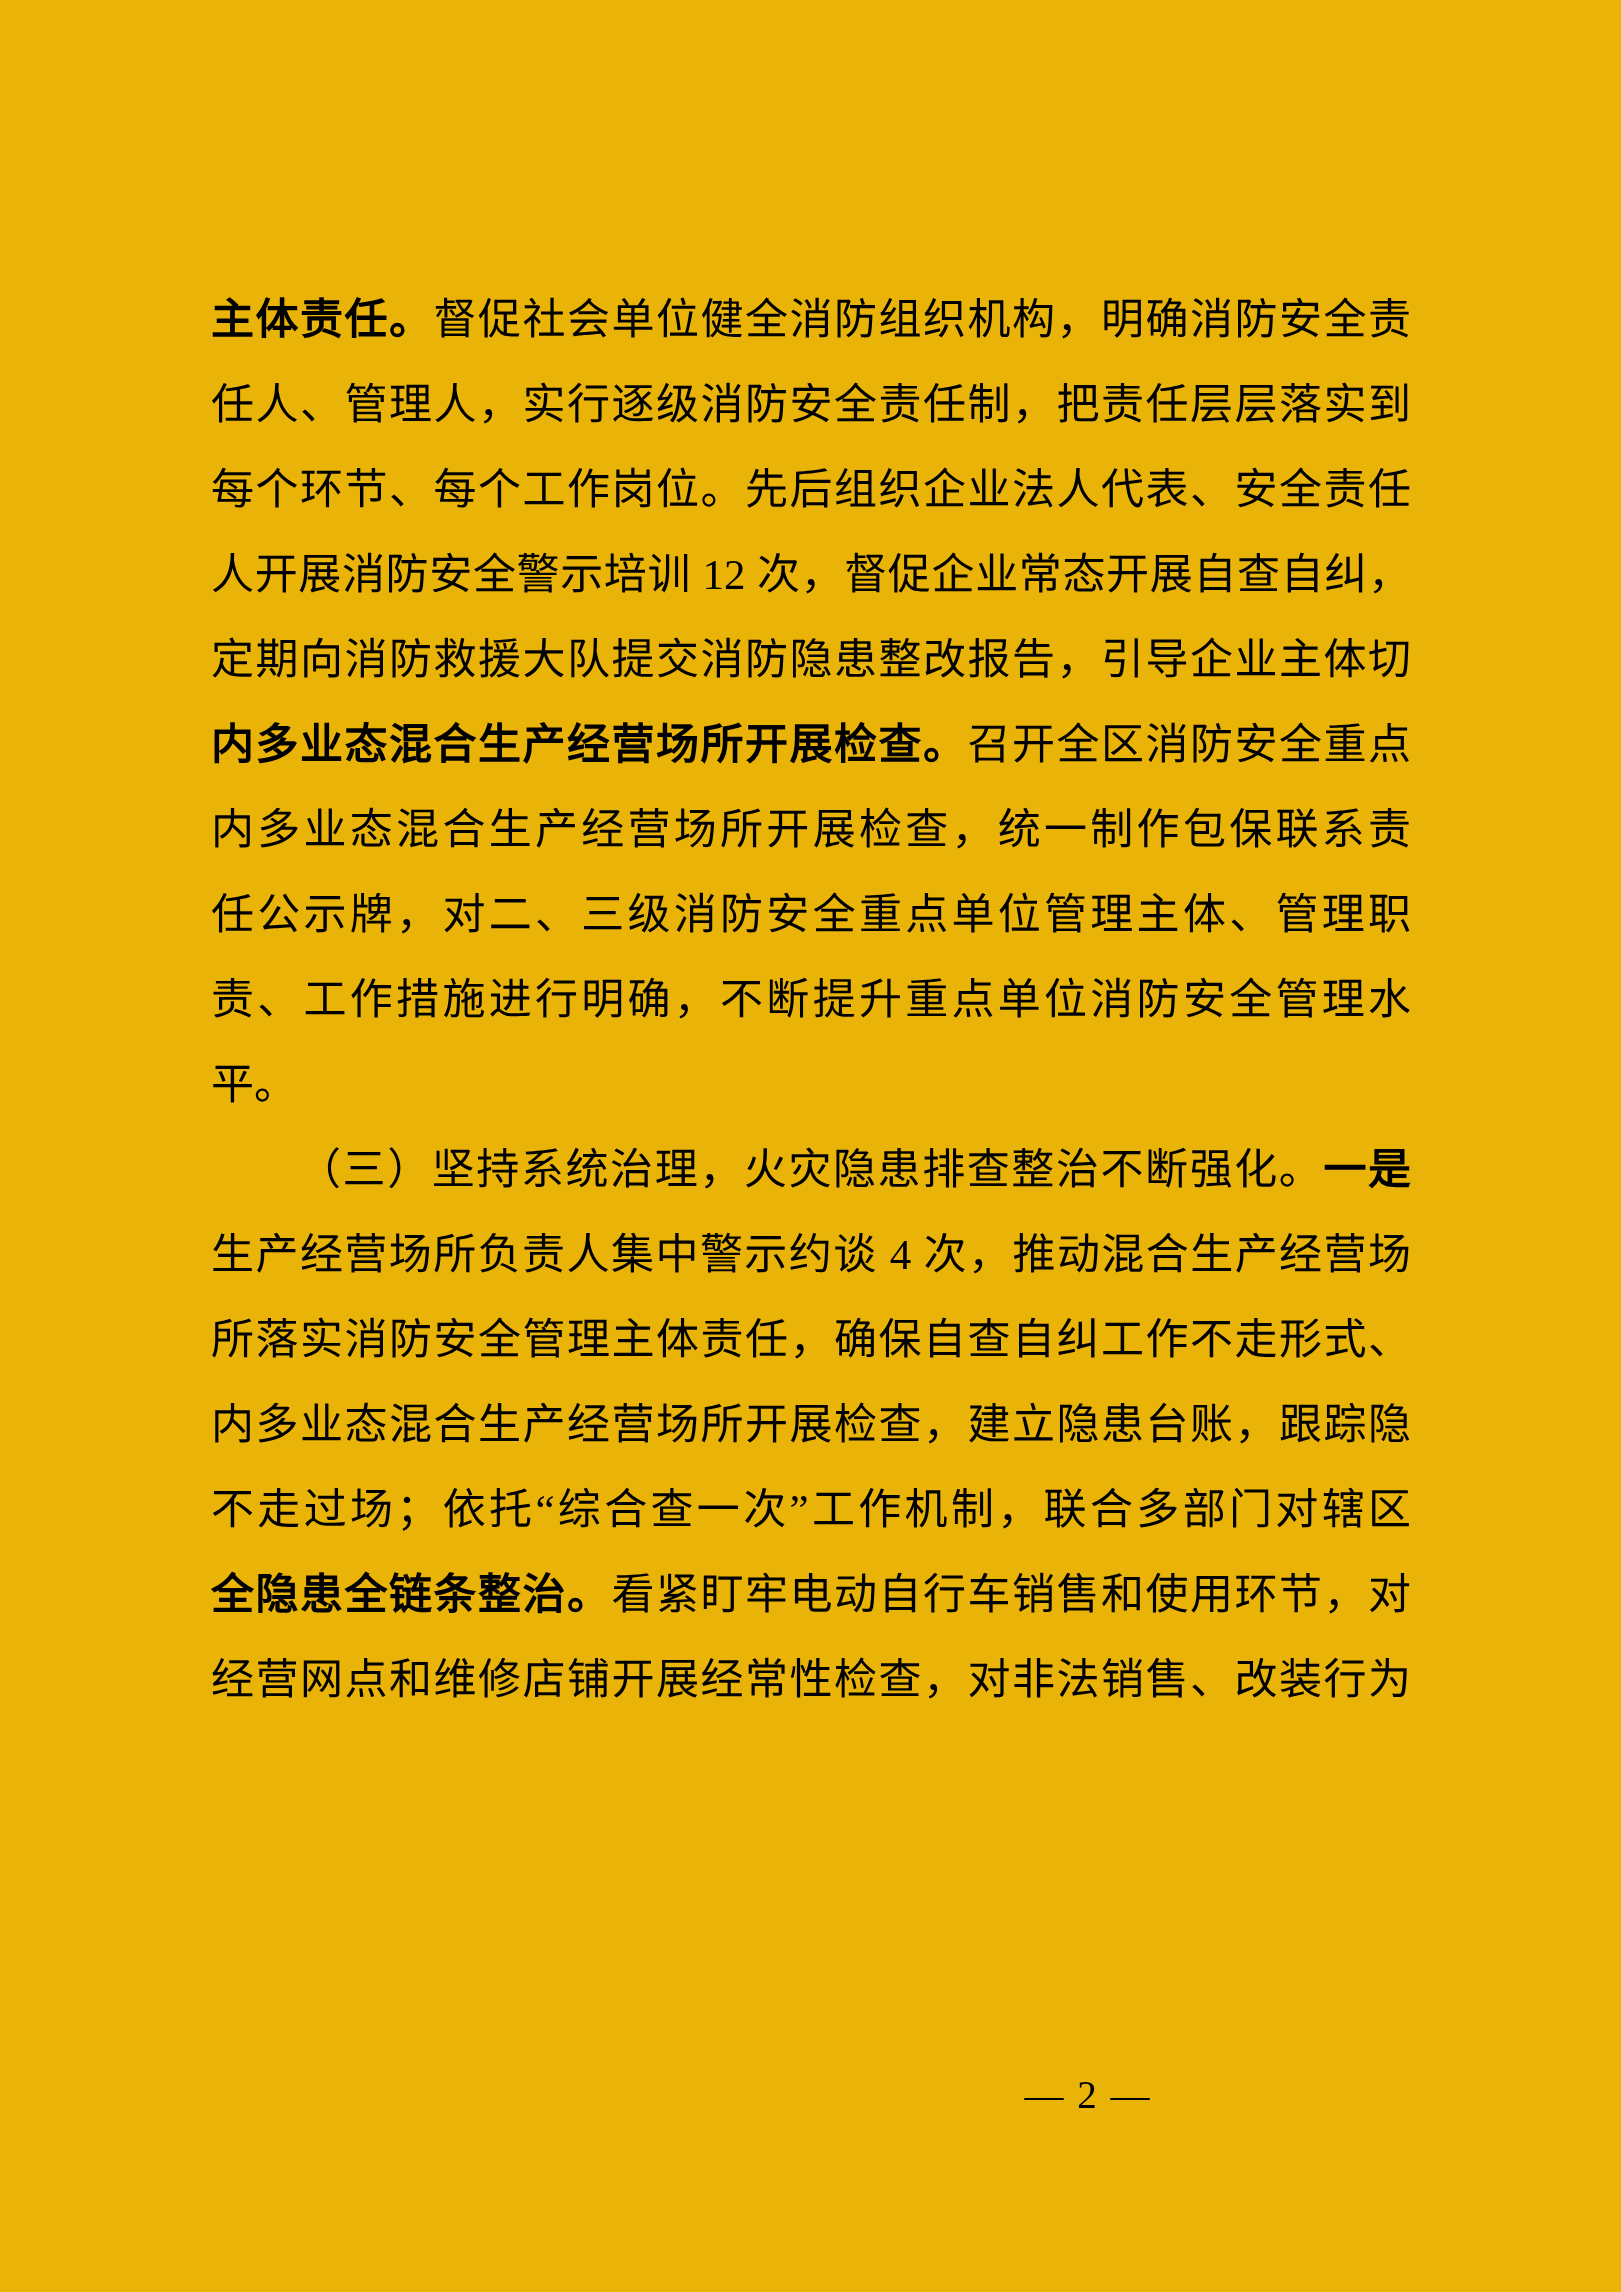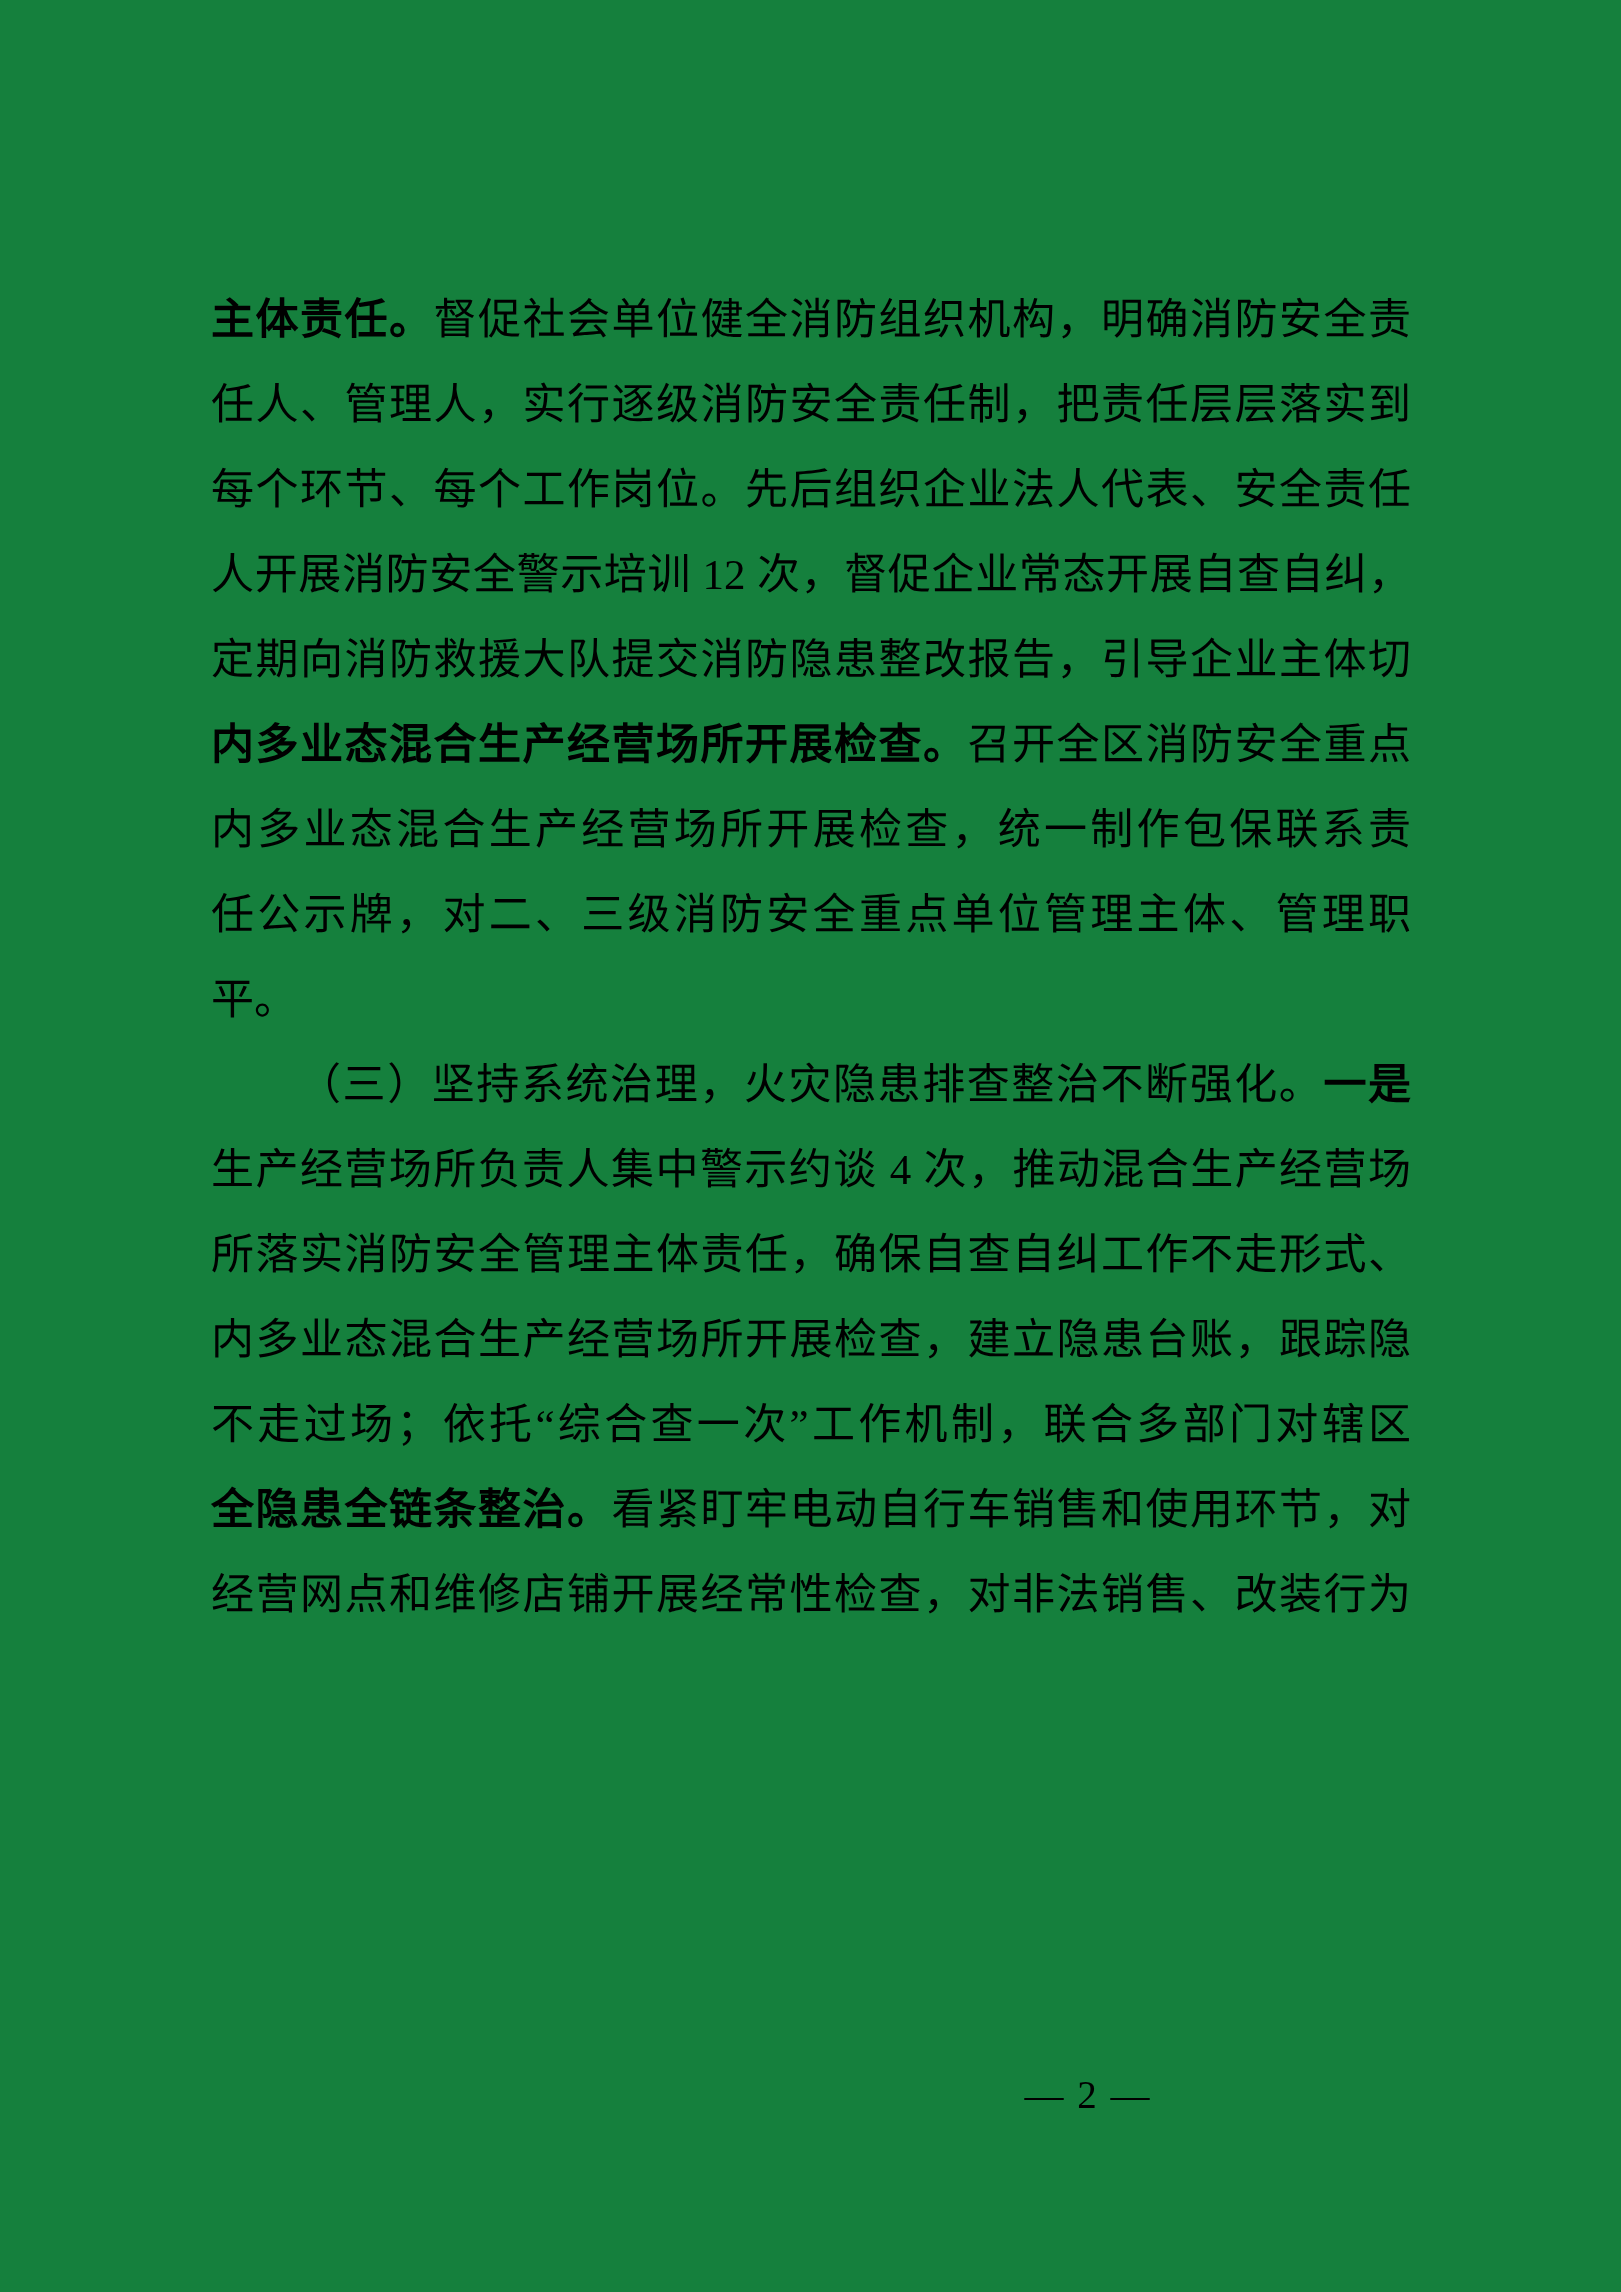--- a/index.html
+++ b/index.html
@@ -4,21 +4,21 @@
 <style>
   html, body {
     margin: 0;
     padding: 0;
     background: #ffffff;
   }
   .page {
     position: relative;
     width: 1621px;
     height: 2293px;
-    background: #15803d;
+    background: #eab308;
     color: #000000;
     font-family: "Liberation Serif", "DejaVu Serif", serif;
     overflow: hidden;
   }
   .text-block {
     position: absolute;
     left: 211px;
     top: 277px;
     width: 1200px;
   }
@@ -68,20 +68,21 @@
 
     <div class="line"><span>定期向消防救援大队提交消防隐患整改报告，引导企业主体切</span></div>
 
 
     <div class="line"><span class="b">内多业态混合生产经营场所开展检查。</span><span>召开全区消防安全重点</span></div>
 
     <div class="line"><span>内多业态混合生产经营场所开展检查，统一制作包保联系责</span></div>
 
     <div class="line"><span>任公示牌，对二、三级消防安全重点单位管理主体、管理职</span></div>
 
+    <div class="line"><span>责、工作措施进行明确，不断提升重点单位消防安全管理水</span></div>
 
     <div class="line short"><span>平。</span></div>
 
     <div class="line indent"><span>（三）坚持系统治理，火灾隐患排查整治不断强化。</span><span class="b">一是</span></div>
 
 
     <div class="line"><span>生产经营场所负责人集中警示约谈 4 次，推动混合生产经营场</span></div>
 
     <div class="line"><span>所落实消防安全管理主体责任，确保自查自纠工作不走形式、</span></div>
 

